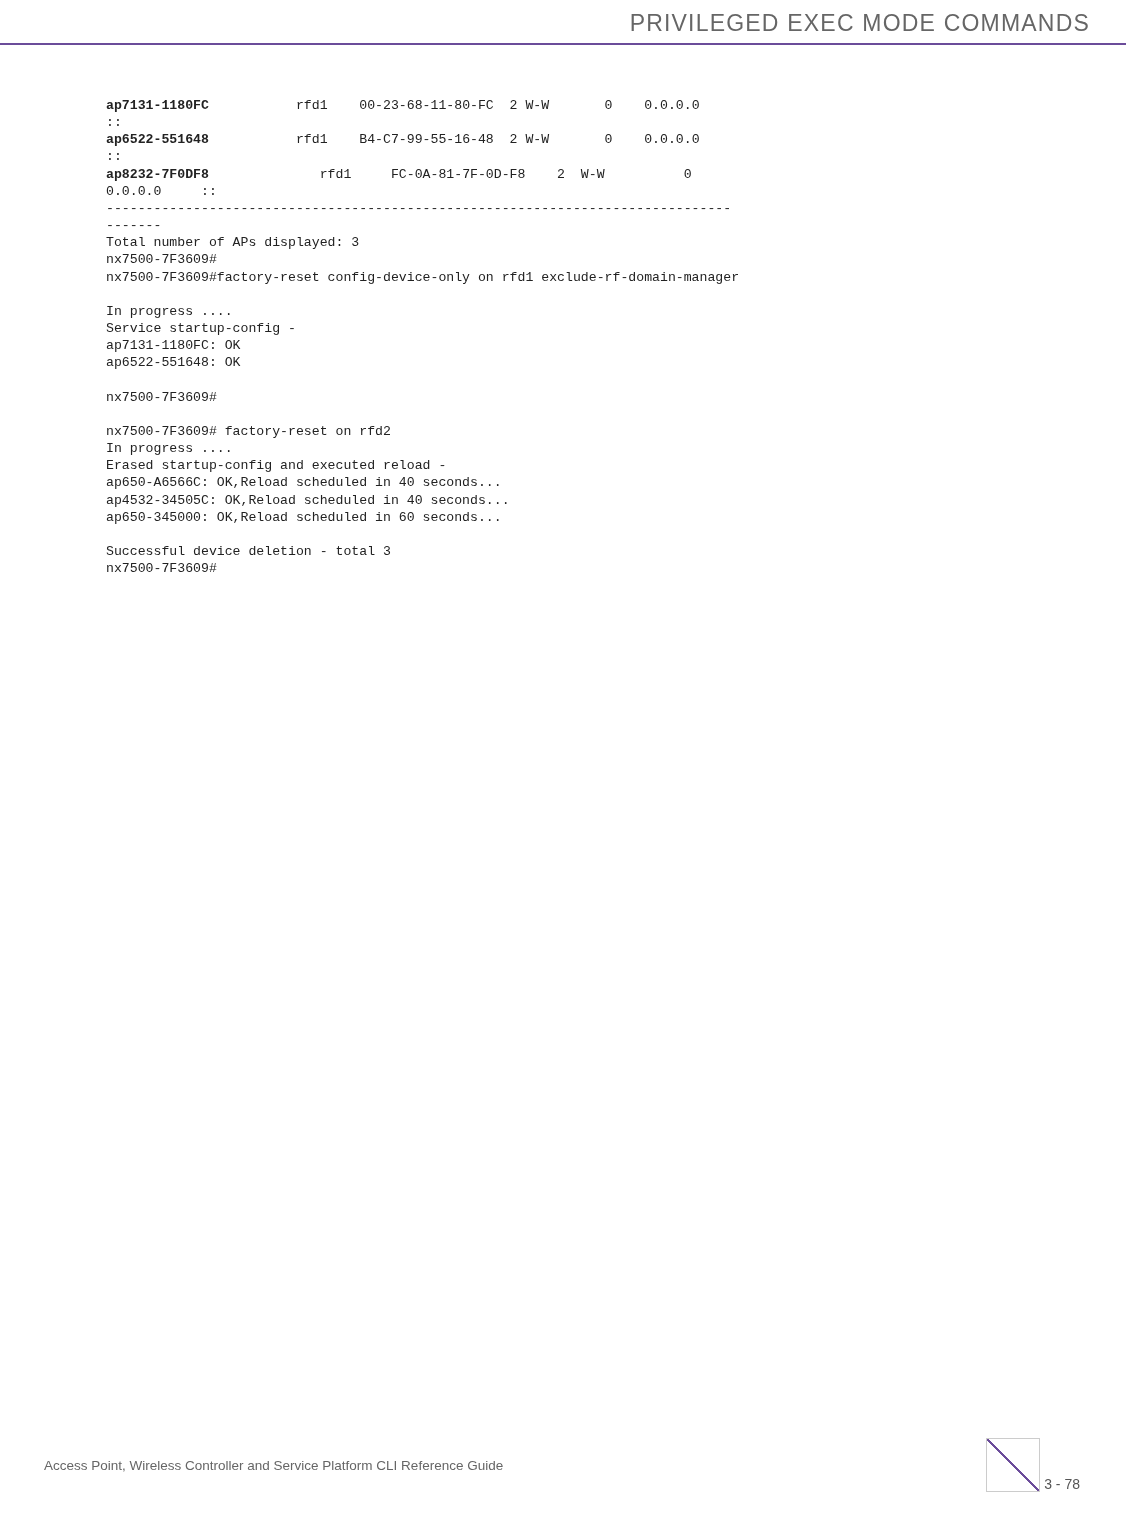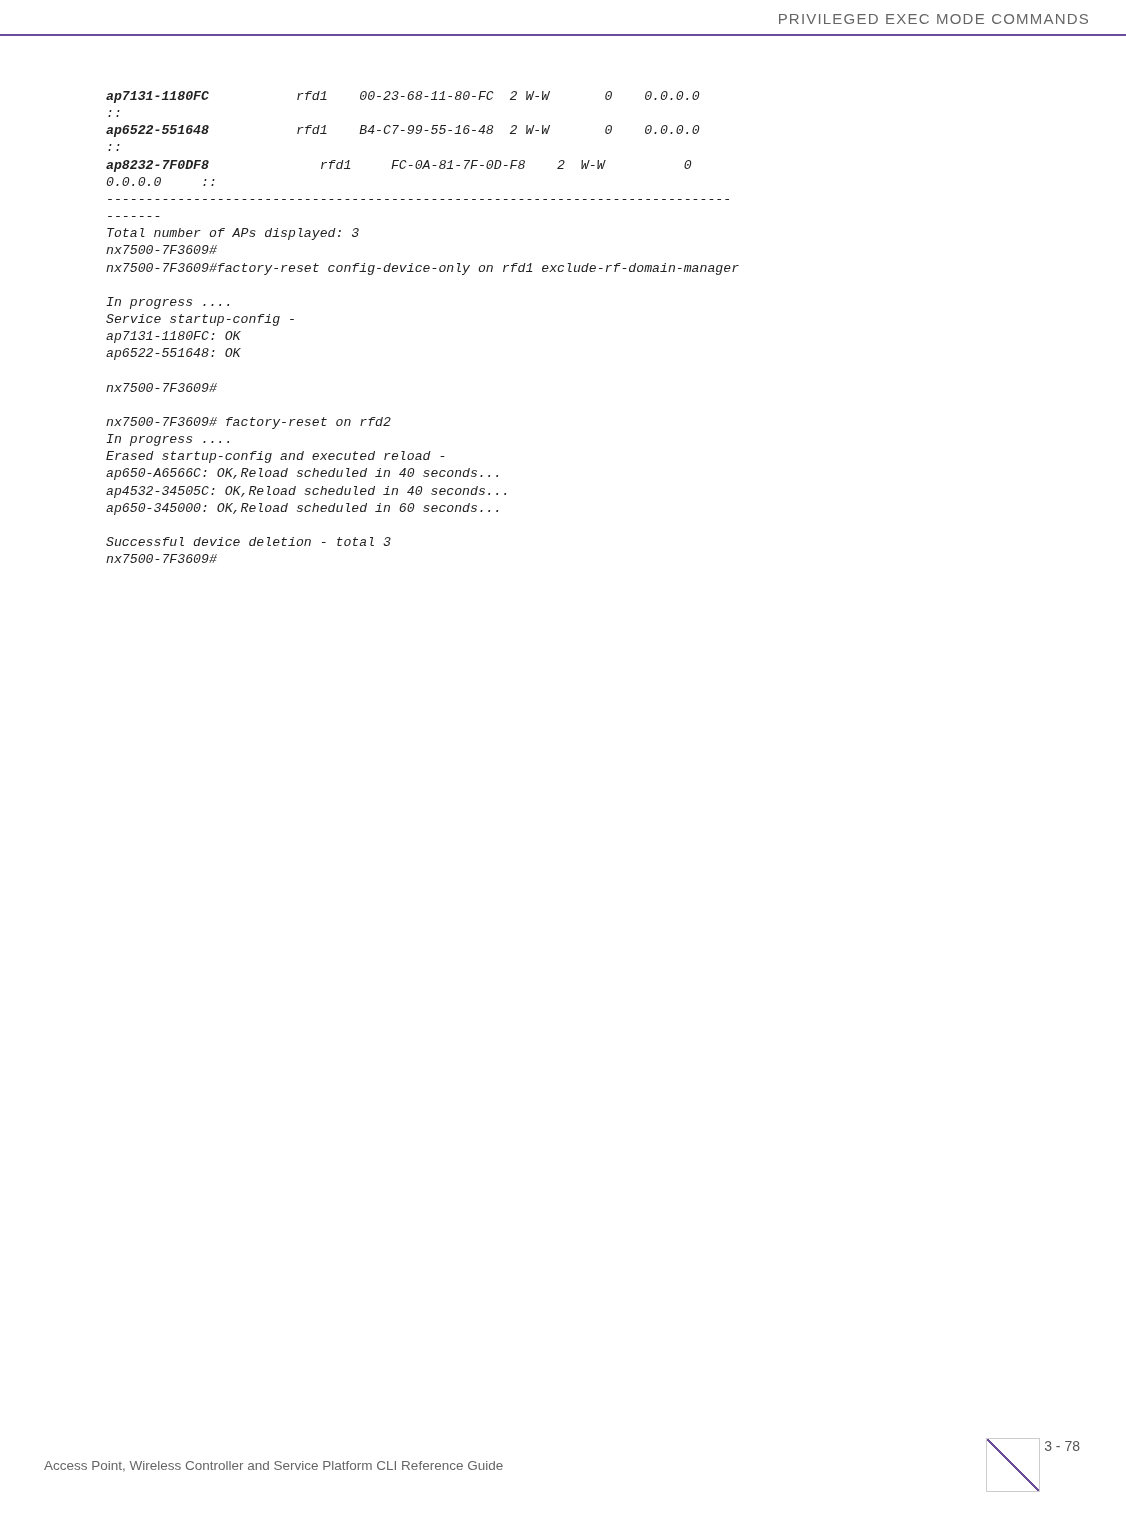--- a/index.html
+++ b/index.html
@@ -10,28 +10,27 @@
       font-family: Arial, Helvetica, sans-serif;
       position: relative;
       color: #333;
     }
     .header-section {
       border-bottom: 2.5px solid #6b4c9a;
       padding: 10px 36px 6px 0;
       text-align: right;
     }
     .header-text {
-      font-size: 15px;
+      font-size: 23px;
       letter-spacing: 1.2px;
       color: #666;
       font-weight: 300;
     }
     .content {
       padding: 52px 40px 0 106px;
-      font-style: italic;
     }
     .mono {
       font-family: "Courier New", Courier, monospace;
       font-size: 13.2px;
       line-height: 1.3;
       white-space: pre;
       color: #222;
     }
     .body-text {
       font-size: 15.2px;
@@ -50,21 +49,21 @@
       justify-content: space-between;
       align-items: center;
     }
     .footer-left {
       font-size: 13.5px;
       color: #666;
       font-weight: 300;
     }
     .footer-right {
       display: flex;
-      align-items: flex-start;
+      align-items: flex-end;
       gap: 4px;
       margin-left: 41px;
     }
     .slash-box {
       width: 54px;
       height: 54px;
       position: relative;
       border: 1px solid #ccc;
     }
     .slash-box::before {

